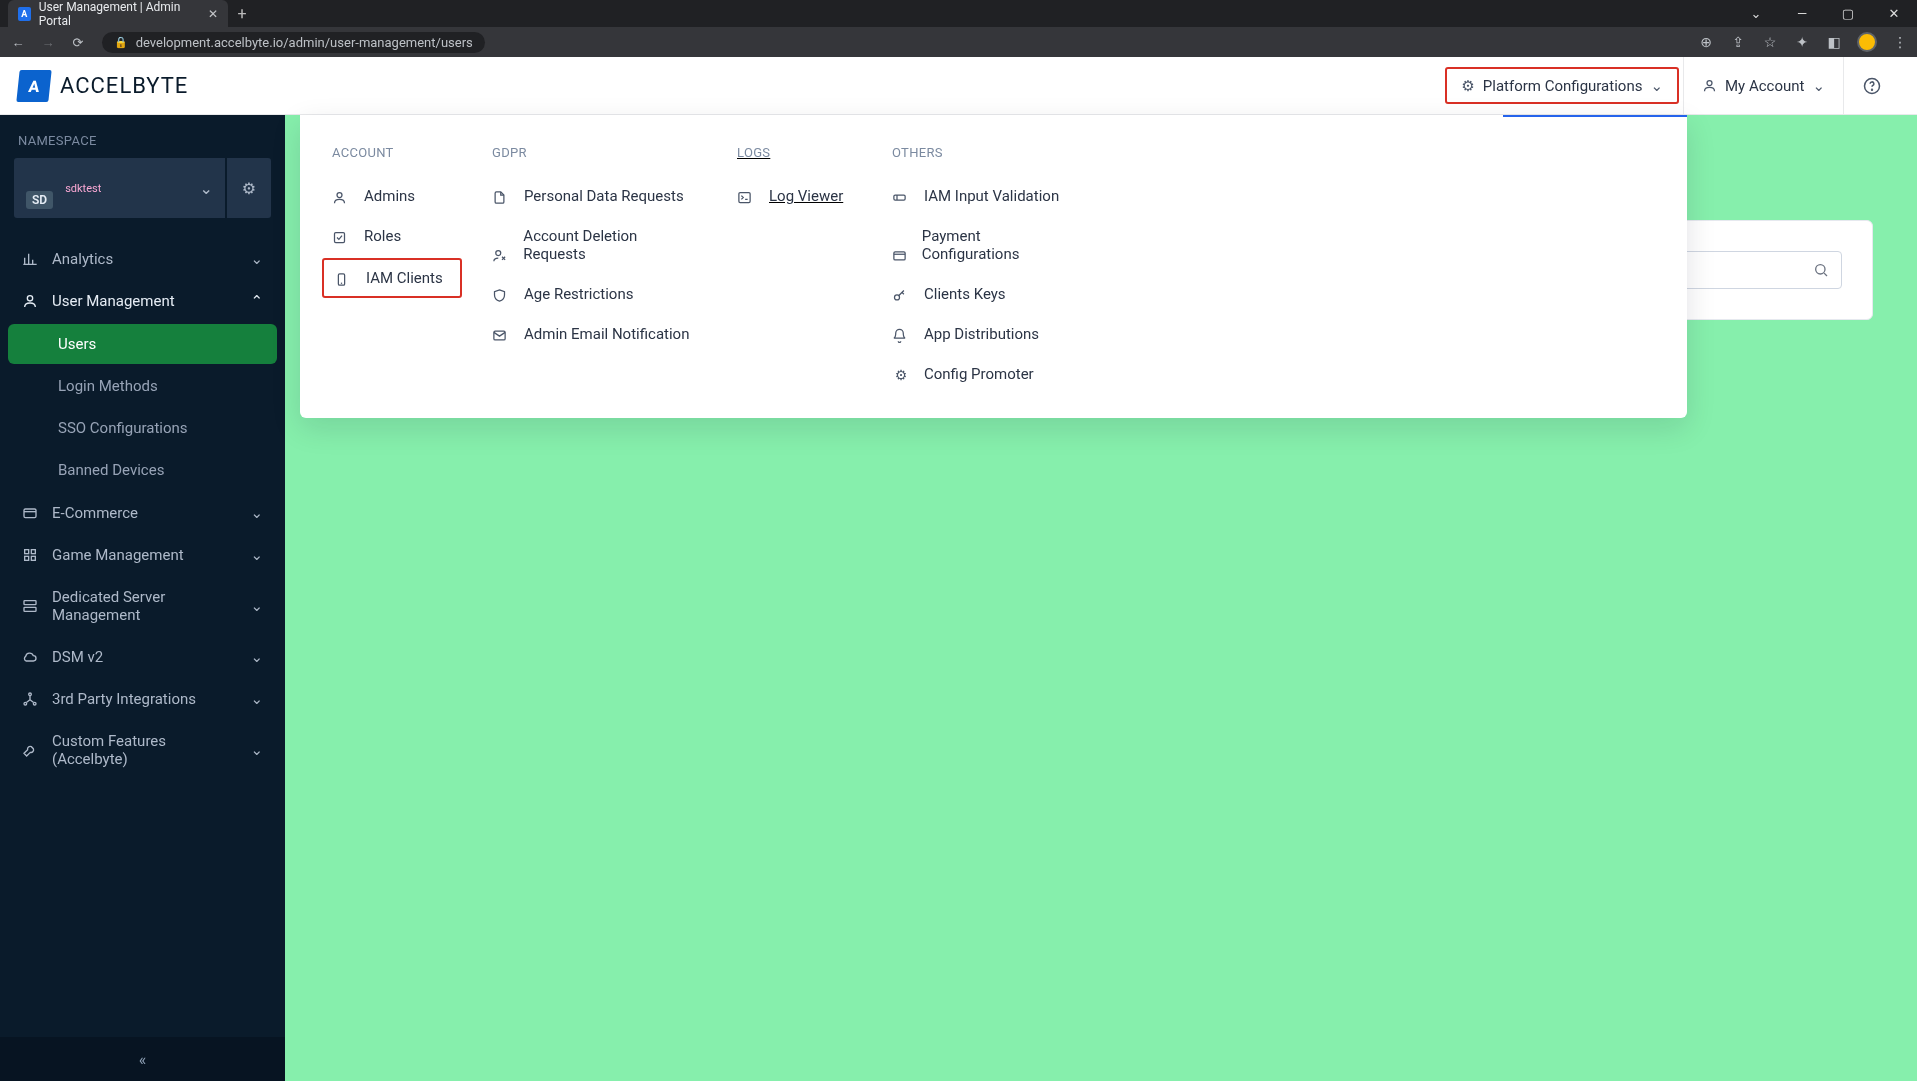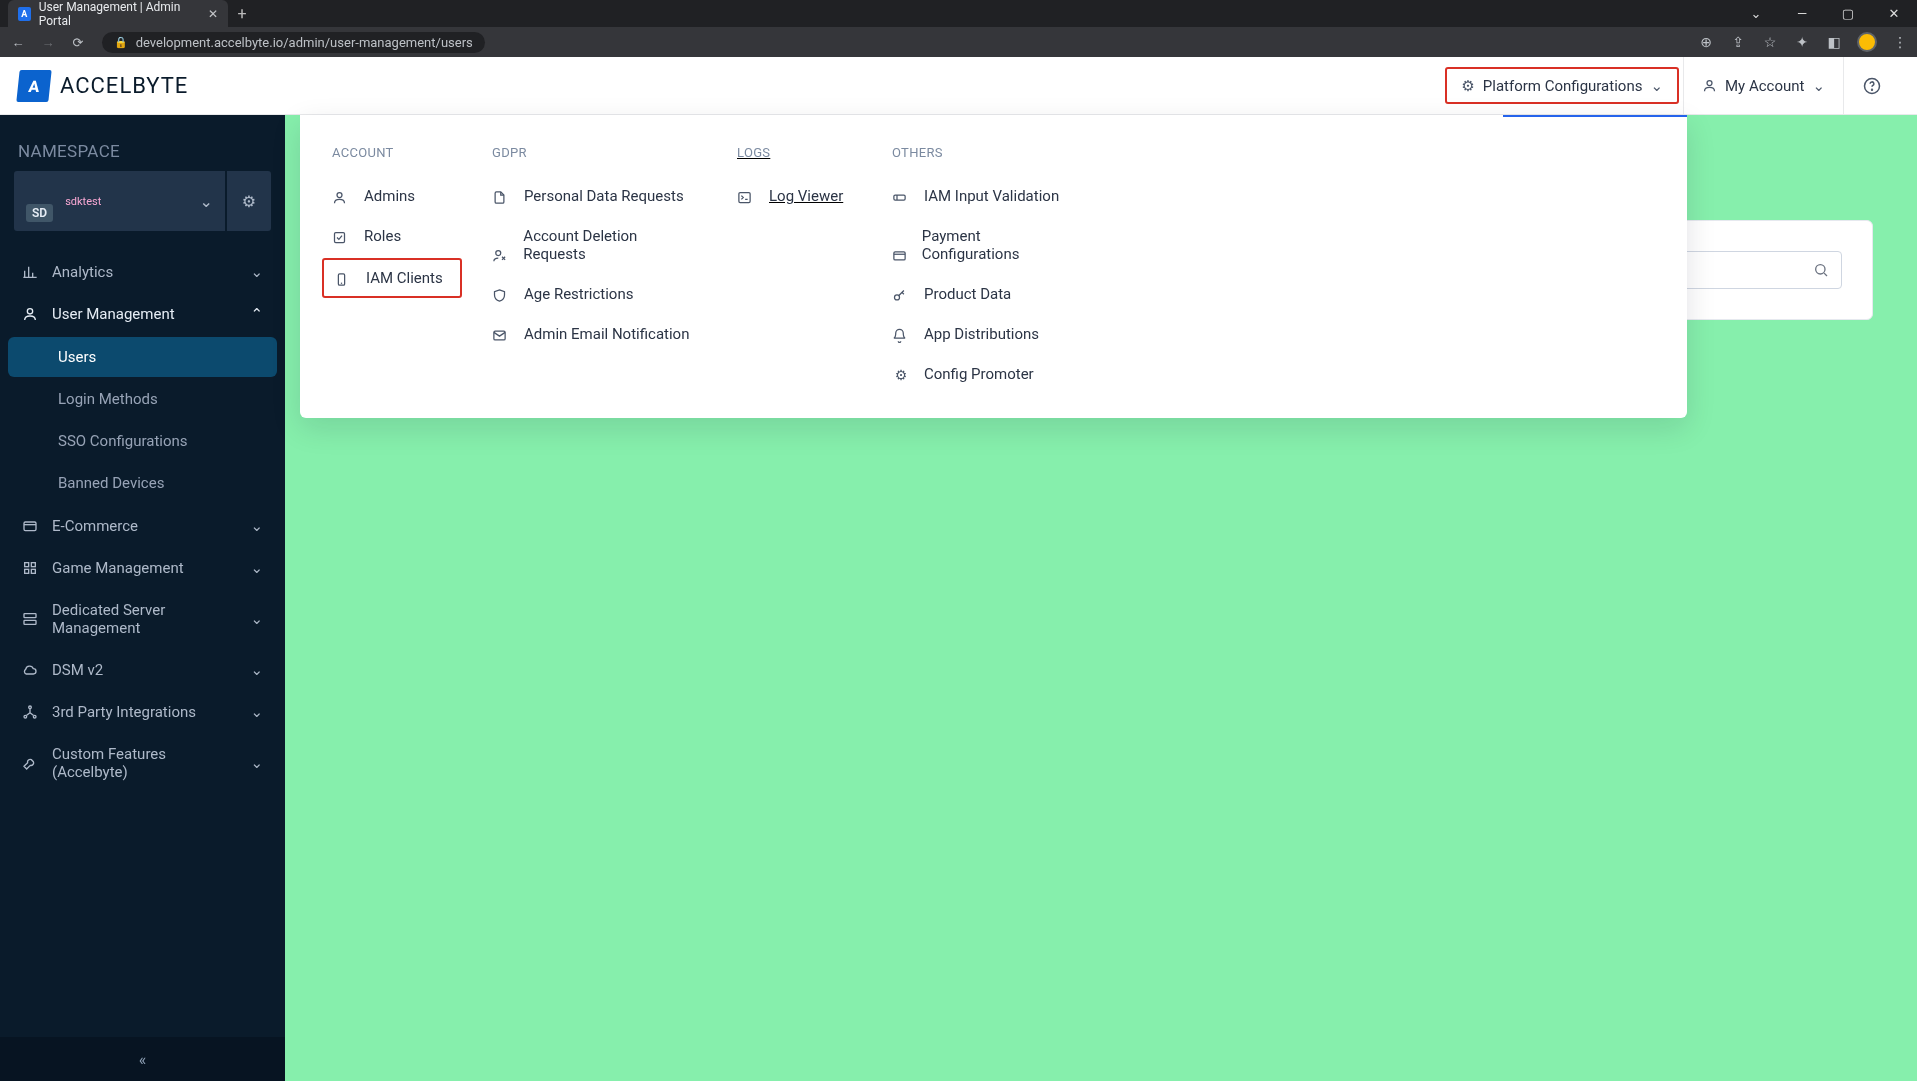--- a/index.html
+++ b/index.html
@@ -31,34 +31,34 @@
 .logo-badge { width:32px; height:32px; background:#0b63ce; color:#fff; transform:skewX(-6deg); display:flex; align-items:center; justify-content:center; font-weight:800; font-size:16px; border-radius:2px;}
 .logo-text { font-size:22px; letter-spacing:1px; font-weight:400; color:#0a1b2b;}
 .topbar-right { margin-left:auto; display:flex; align-items:stretch; height:100%;}
 .top-btn { display:flex; align-items:center; gap:8px; padding:0 18px; border-left:1px solid #e8e9eb; cursor:pointer; font-size:15px; color:#2b3445;}
 .top-btn.highlighted { border:2px solid #d93025; border-radius:3px; margin:10px 4px; padding:0 14px;}
 .top-btn .ico { font-size:15px; color:#4a5568; }
 .help-btn { width:56px; display:flex; align-items:center; justify-content:center; border-left:1px solid #e8e9eb; cursor:pointer; color:#4a5568; font-size:16px;}
 
 .body-row { flex:1; display:flex; min-height:0; }
 .sidebar { width:285px; background:#0a1b2b; color:#cbd5e1; display:flex; flex-direction:column; }
-.ns-label { padding:18px 18px 10px; font-size:17px; color:#7b8aa0; letter-spacing:.3px;margin-top:8px;}
+.ns-label { padding:18px 18px 10px; font-size:13px; color:#7b8aa0; letter-spacing:.3px;}
 .ns-row { display:flex; gap:0; padding:0 14px 14px; }
 .ns-select { flex:1; background:#22344a; display:flex; align-items:center; gap:12px; padding:9px 12px; border-radius:3px 0 0 3px; cursor:pointer;}
 .ns-badge { background:#405668; color:#e6edf5; font-size:12px; font-weight:600; padding:2px 6px; border-radius:3px;margin-top:24px;}
 .ns-name { color:#f9a8d4; font-size:11px;}
 .ns-caret { margin-left:auto; color:#aeb9c9;}
 .ns-gear { width:44px; background:#22344a; display:flex; align-items:center; justify-content:center; border-radius:0 3px 3px 0; margin-left:2px; cursor:pointer; color:#aeb9c9;}
 .nav { padding:6px 0; }
 .nav-item { display:flex; align-items:center; gap:14px; padding:12px 22px; font-size:15px; color:#aeb9c9; cursor:pointer;}
 .nav-item .caret { margin-left:auto;}
 .nav-item.expanded { color:#e6edf5;}
 .nav-sub { }
 .nav-sub-item { padding:11px 22px 11px 50px; font-size:15px; color:#97a3b6; cursor:pointer; border-radius:6px; margin:2px 8px;}
-.nav-sub-item.active { background:#0c4a6e; color:#fff; }
+.nav-sub-item.active { background:#15803d; color:#fff; }
 .sidebar-collapse { margin-top:auto; background:#071422; height:44px; display:flex; align-items:center; justify-content:center; color:#8ea0b5; cursor:pointer;}
 
 .content { flex:1; background:#86efac; position:relative; }
 
 
 .mega { position:absolute; left:15px; right:230px; top:0; background:#fff; border-radius:0 0 6px 6px; box-shadow:0 10px 30px rgba(10,20,40,.12); padding:30px 22px 26px 22px; display:flex; gap:20px;}
 .mega::before { content:""; position:absolute; top:0; right:0; width:184px; height:2px; background:#2563eb;}
 .mega-col { display:flex; flex-direction:column; gap:4px; }
 .mega-col.account { width:140px; }
 .mega-col.gdpr { width:225px; }
@@ -375,21 +375,21 @@
               </span>
             <span>Payment Configurations</span>
           </div>
           <div class="mega-item">
             <span class="ico">
                 <svg width="15" height="15" viewBox="0 0 24 24" fill="none" stroke="currentColor" stroke-width="2">
                   <circle cx="8" cy="15" r="4"></circle>
                   <path d="m11 12 8-8M16 7l3 3"></path>
                 </svg>
               </span>
-            <span>Product Data</span>
+            <span>Clients Keys</span>
           </div>
           <div class="mega-item">
             <span class="ico">
                 <svg width="15" height="15" viewBox="0 0 24 24" fill="none" stroke="currentColor" stroke-width="2">
                   <path d="M6 8a6 6 0 1 1 12 0c0 7 3 8 3 8H3s3-1 3-8"></path>
                   <path d="M10 21a2 2 0 0 0 4 0"></path>
                 </svg>
               </span>
             <span>App Distributions</span>
           </div>

